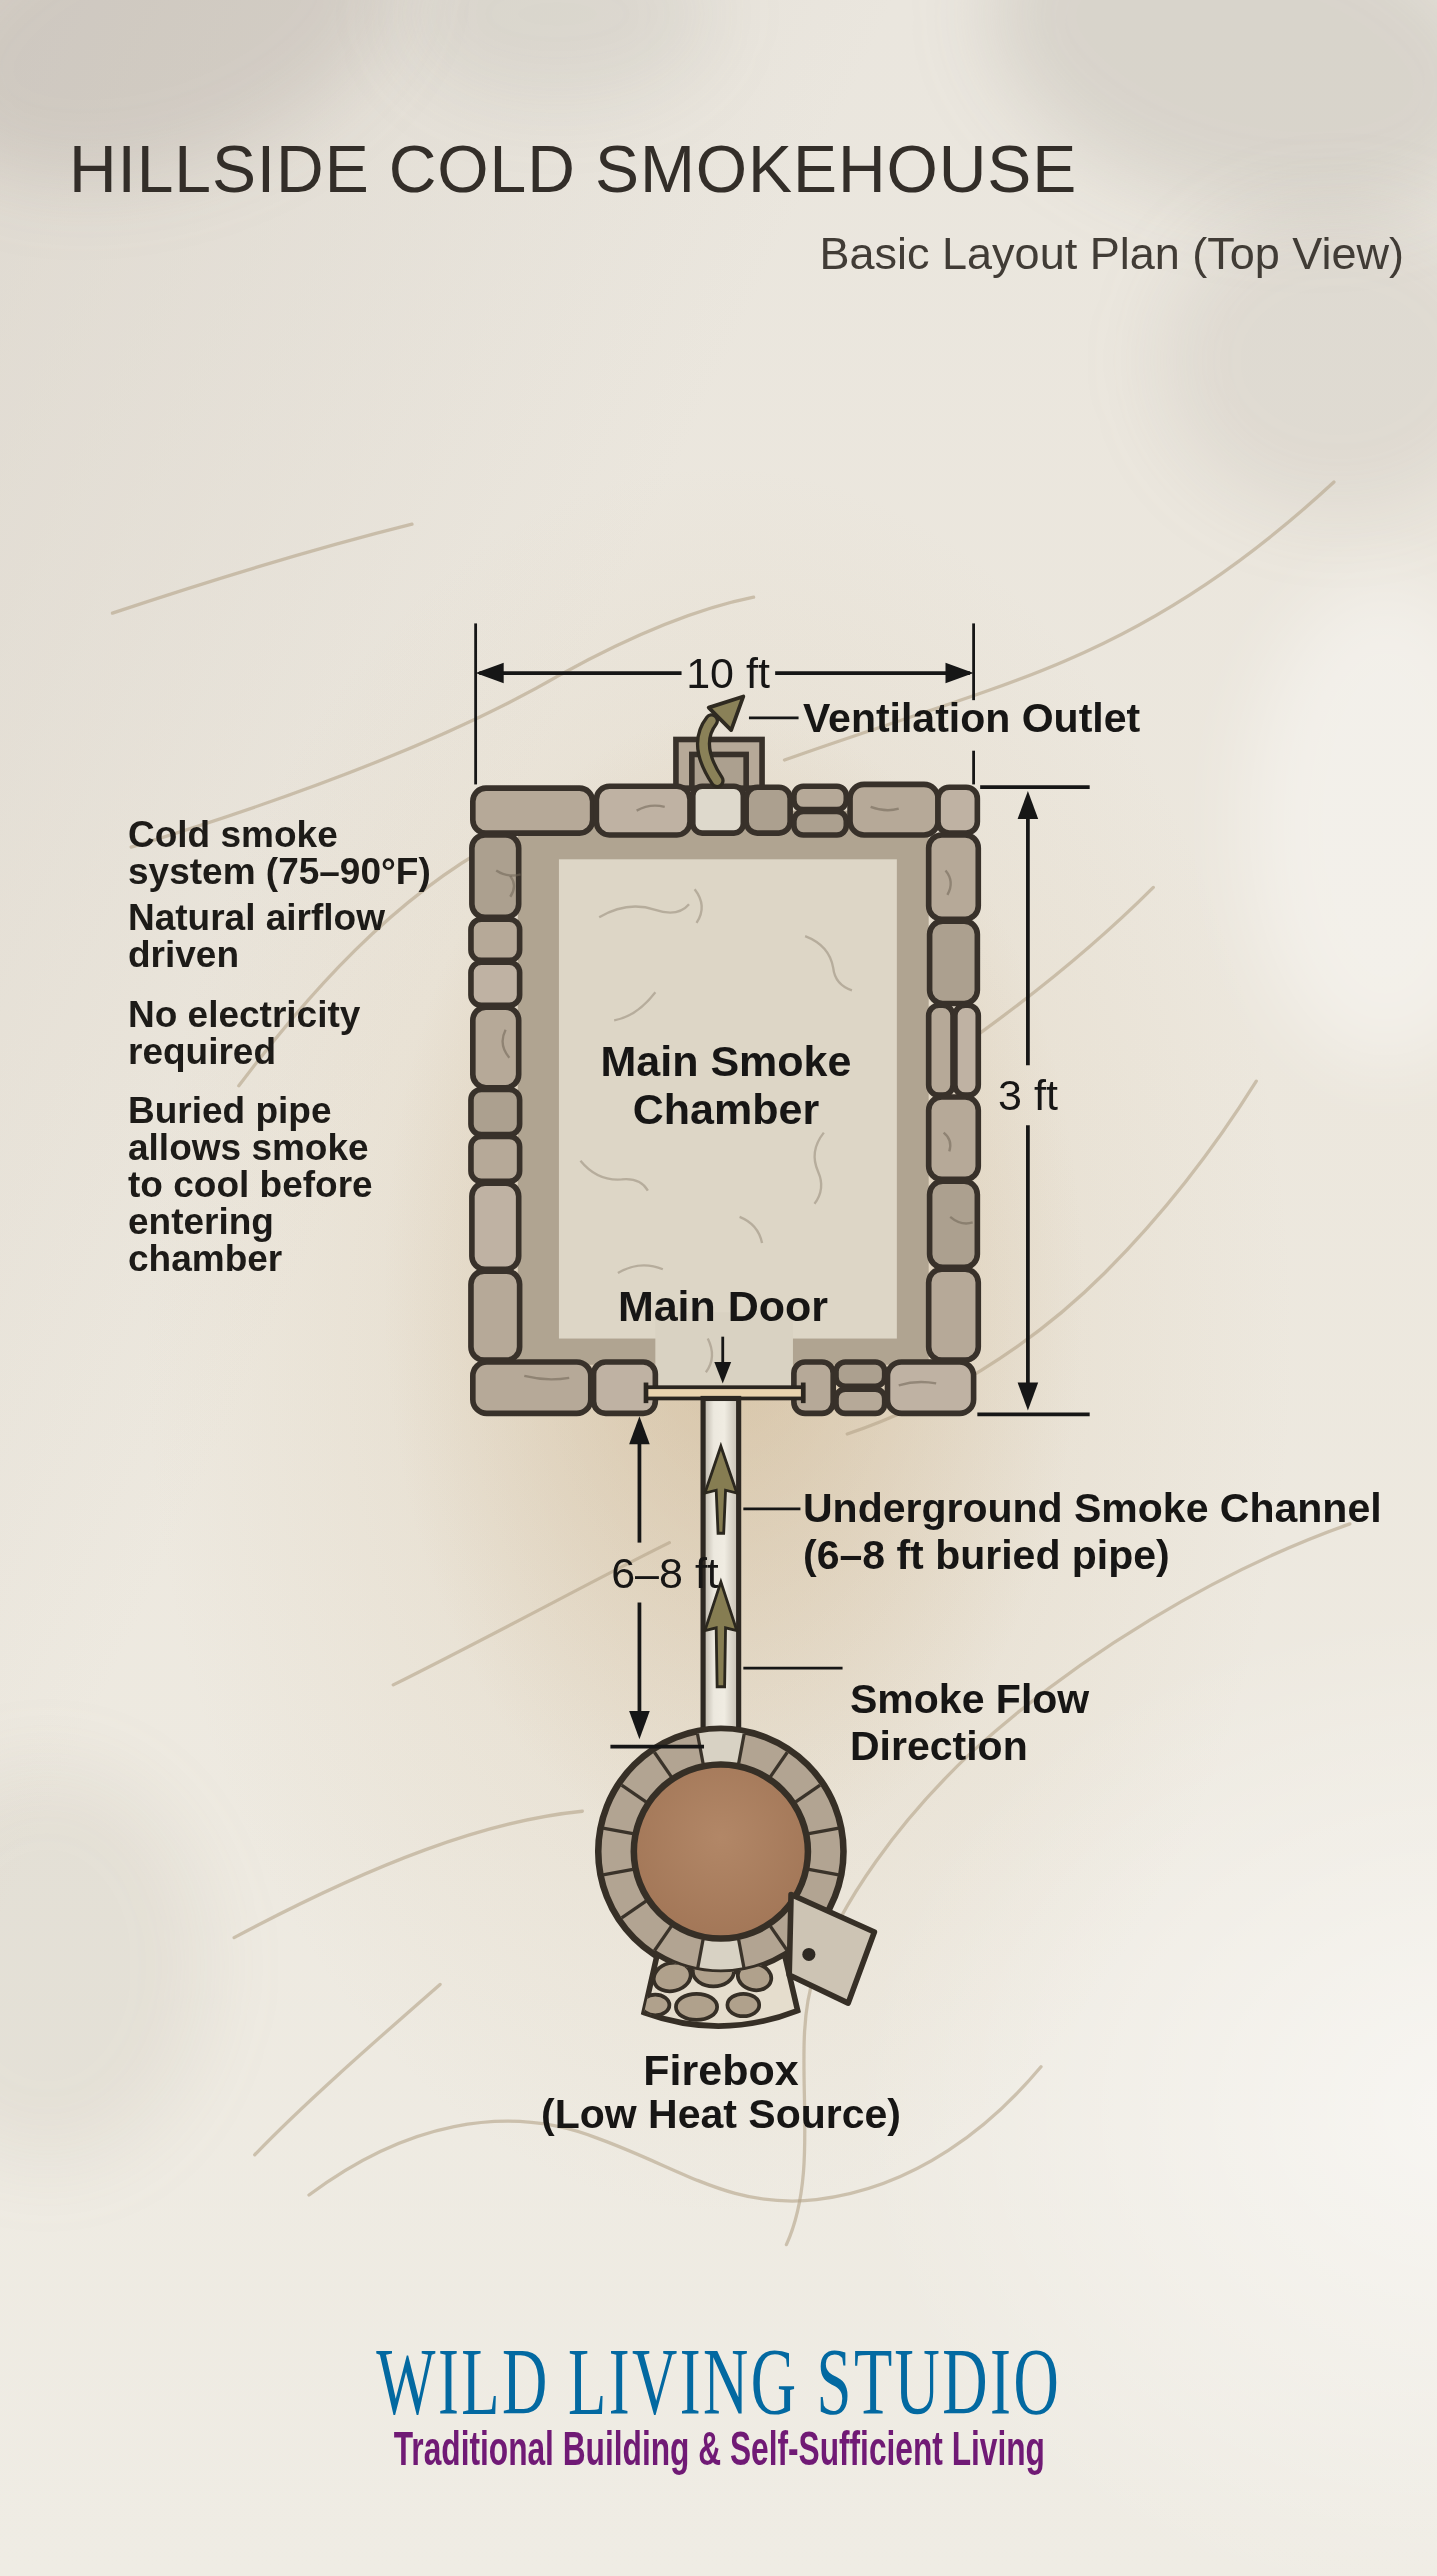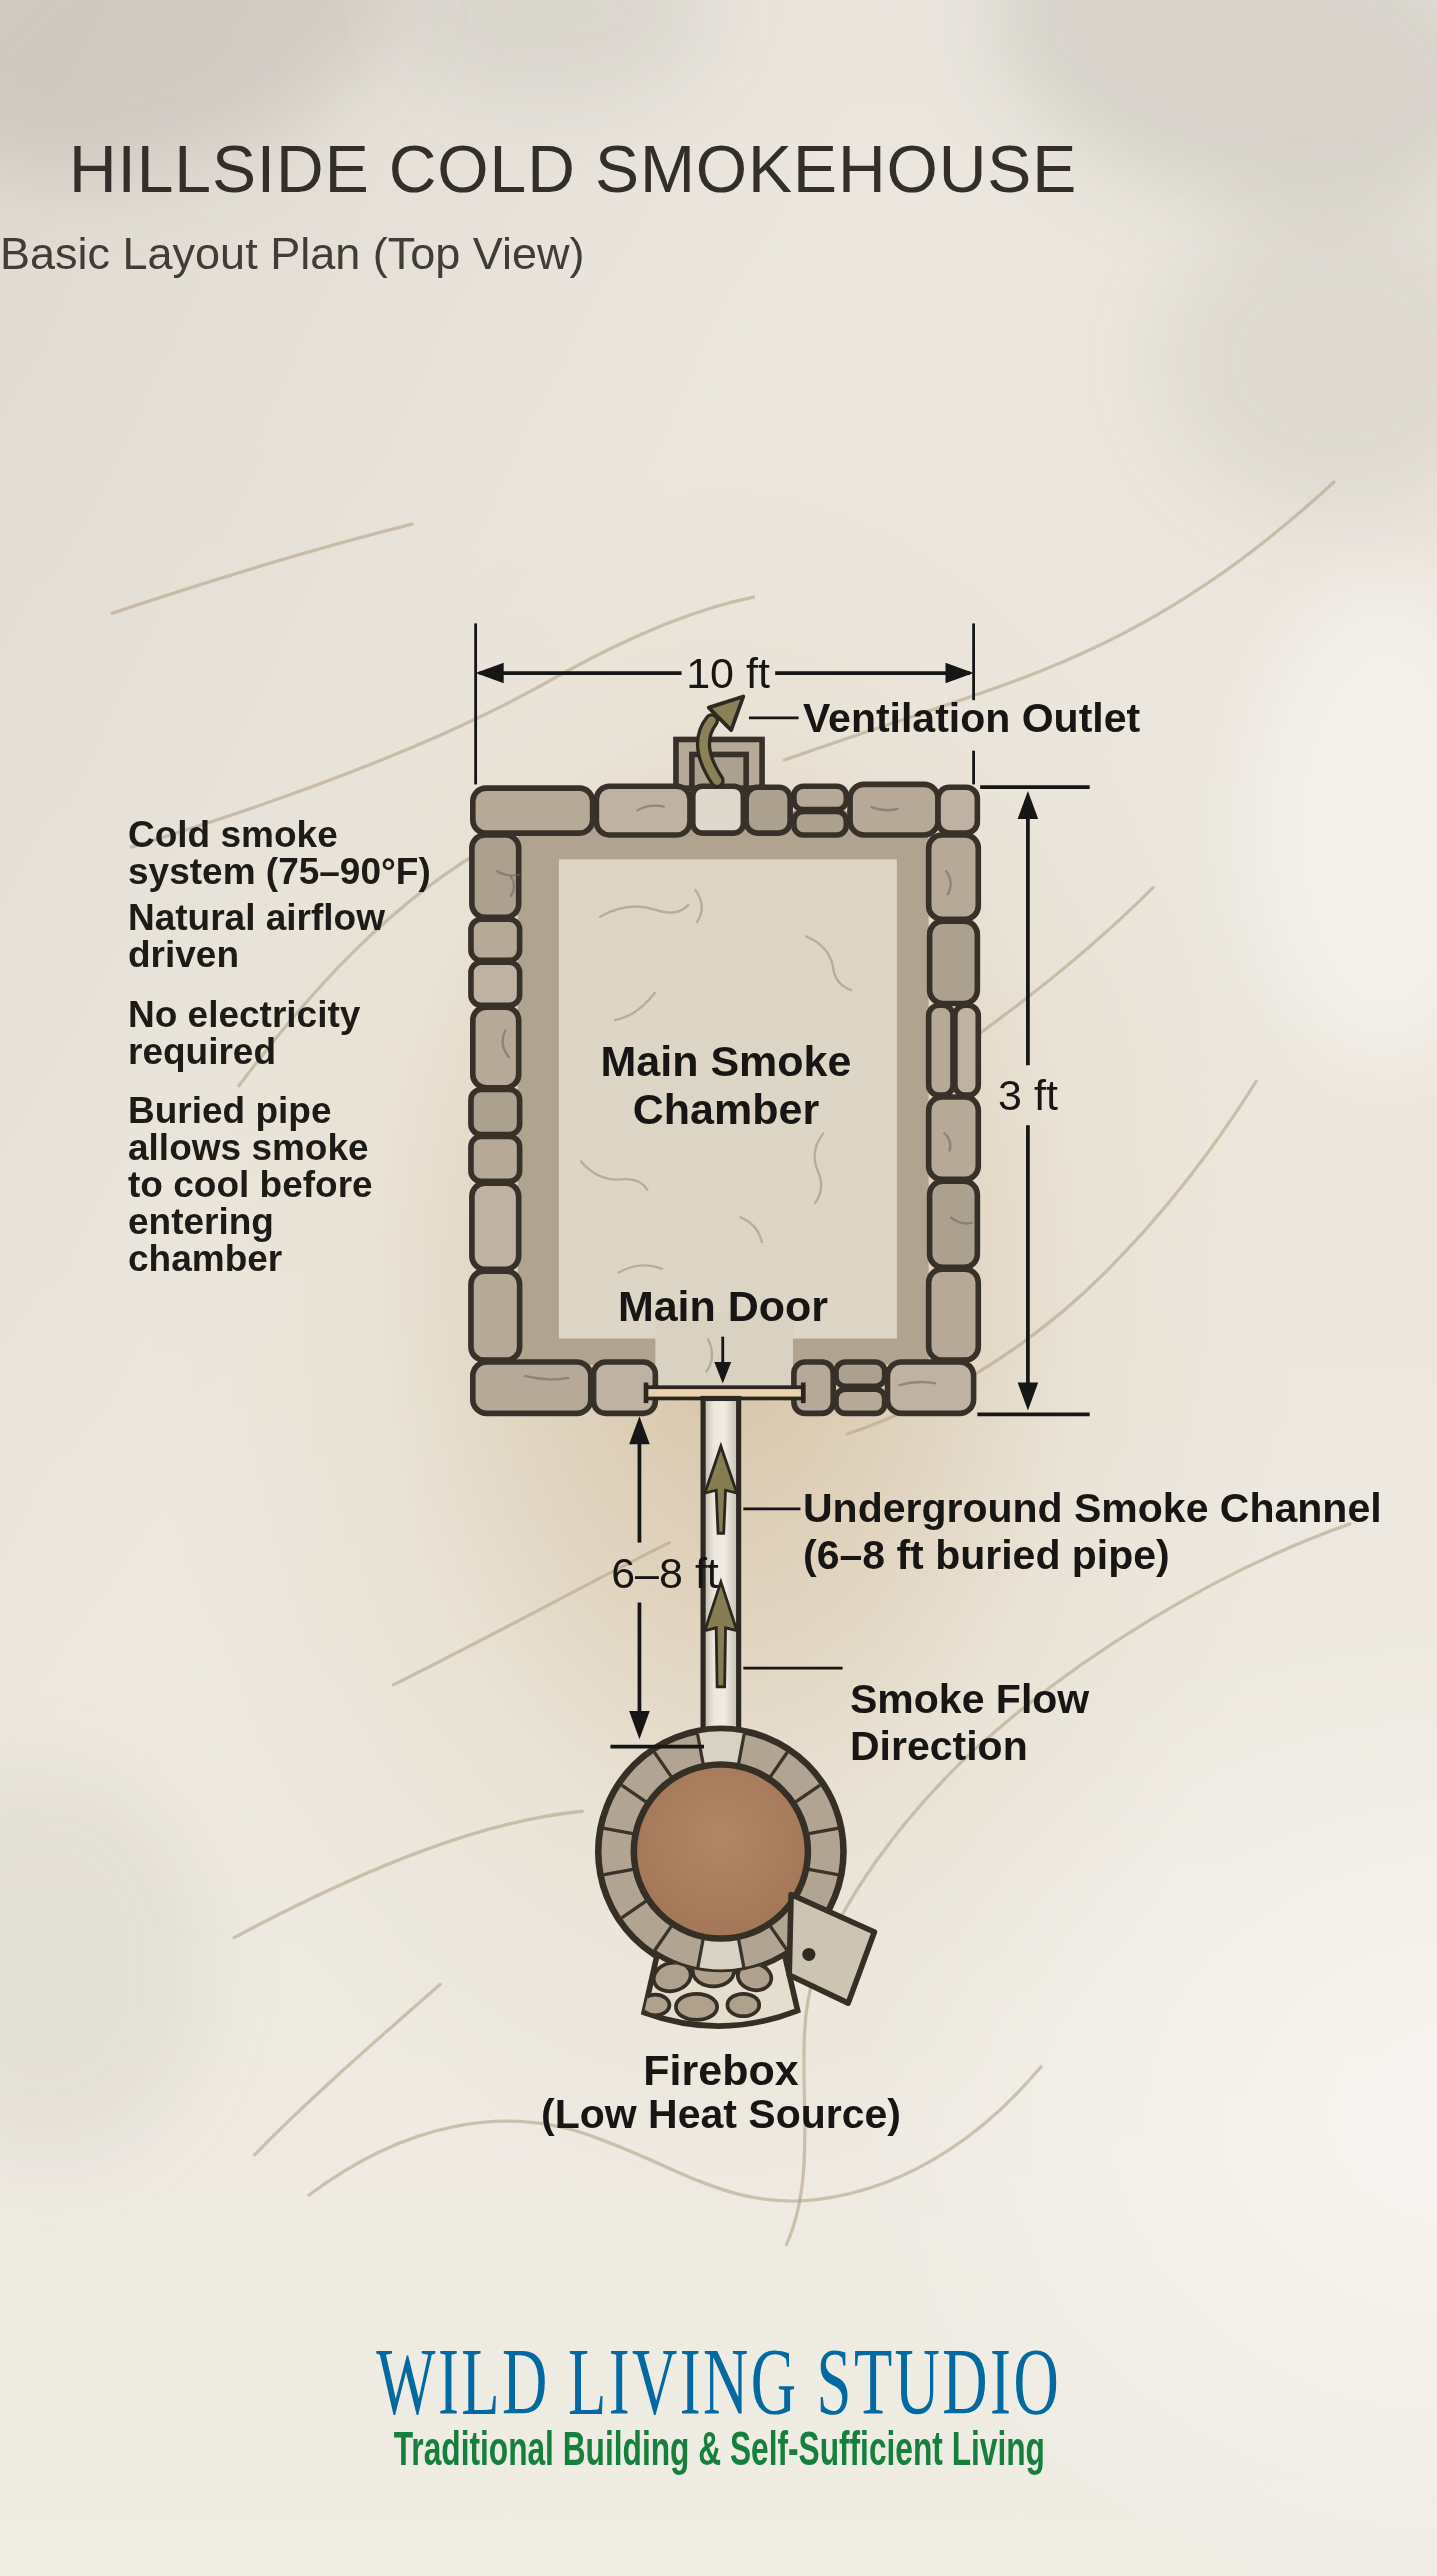--- a/index.html
+++ b/index.html
@@ -23,38 +23,38 @@
   .blob.b2{left:403px;top:-75px;width:309px;height:178px;background:rgba(122,115,104,.10);}
   .blob.b3{left:983px;top:-103px;width:524px;height:309px;background:rgba(132,126,116,.18);transform:rotate(14deg);}
   .blob.b4{left:1161px;top:206px;width:356px;height:309px;background:rgba(138,131,120,.12);}
   .blob.b5{left:-112px;top:1769px;width:318px;height:393px;background:rgba(148,138,122,.10);}
   .blob.b6{left:1245px;top:580px;width:281px;height:487px;background:rgba(255,255,255,.38);}
 
   svg.diagram{position:absolute;left:0;top:0;z-index:2;}
 
   .label{position:absolute;z-index:3;color:#171615;white-space:pre-line;}
   .c-title{left:0;width:1146px;text-align:center;top:131px;font-size:66px;font-weight:400;letter-spacing:0.9px;color:#332e29;}
-  .c-sub{left:0;width:1404px;text-align:left;top:228px;font-size:45px;font-weight:400;color:#413c36;}
+  .c-sub{left:0;width:1404px;text-align:right;top:228px;font-size:45px;font-weight:400;color:#413c36;}
   .note{left:128px;width:337px;font-size:37px;font-weight:600;line-height:1.0;color:#1d1b18;}
   .n1{top:816px;} .n2{top:899px;} .n3{top:996px;} .n4{top:1092px;}
   .dim{font-size:43px;font-weight:400;transform:translate(-50%,-50%);}
   .d10{left:728px;top:673px;}
   .d12{left:1028px;top:1095px;}
   .d68{left:665px;top:1573px;}
   .lbl{font-size:41px;font-weight:600;line-height:1.14;}
   .vent{left:803px;top:695px;}
   .chan{left:803px;top:1485px;}
   .flow{left:850px;top:1644px;margin-top:32px;}
   .chamber{left:726px;top:1037px;transform:translateX(-50%);text-align:center;font-size:43px;font-weight:700;line-height:1.12;}
   .door{left:723px;top:1282px;transform:translateX(-50%);font-size:43px;font-weight:700;white-space:nowrap;}
   .fbx{left:0;width:1442px;text-align:center;top:2046px;font-size:43px;font-weight:700;}
   .fbs{left:0;width:1442px;text-align:center;top:2091px;font-size:41px;font-weight:600;}
   .brand{left:0;width:1438px;text-align:center;top:2327px;color:#0369a1;z-index:3;position:absolute;}
   .brand span{display:inline-block;font-family:"Liberation Serif",serif;font-size:95px;font-weight:400;letter-spacing:3.7px;transform:scaleX(.66);transform-origin:center;white-space:nowrap;}
-  .tag{left:0;width:1438px;text-align:center;top:2421px;color:#15803d;z-index:3;position:absolute;}
+  .tag{left:0;width:1438px;text-align:center;top:2421px;color:#701a75;z-index:3;position:absolute;}
   .tag span{display:inline-block;font-size:48px;font-weight:600;transform:scaleX(.66);transform-origin:center;white-space:nowrap;}
 
   
   .stone{stroke:#38312a;stroke-width:6;}
   .st0{fill:#b6a998;} .st1{fill:#aca08f;} .st2{fill:#bfb2a3;} .stL{fill:#ded9cc;}
   .crack{stroke:#6f6455;stroke-width:2.5;fill:none;opacity:.55;}
   .fcrack{stroke:#9c9180;stroke-width:2.5;fill:none;opacity:.6;}
   .contour{stroke:#b4a489;stroke-width:3.5;fill:none;opacity:.6;stroke-linecap:round;}
   .dimln{stroke:#161616;stroke-width:4;fill:none;}
   .thin{stroke:#161616;stroke-width:3;fill:none;}

